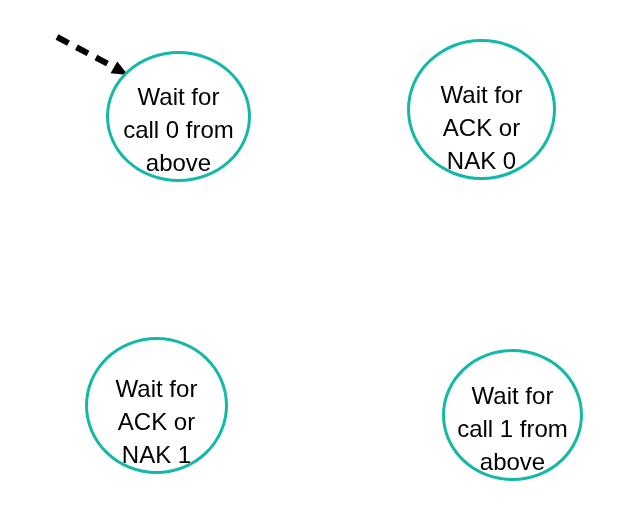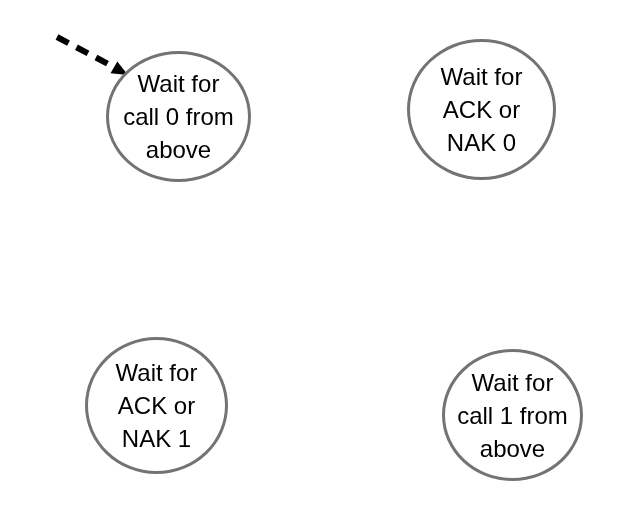--- a/index.html
+++ b/index.html
@@ -18,25 +18,25 @@
   .arrow-layer {
     position: absolute;
     left: 0;
     top: 0;
     width: 644px;
     height: 531px;
     pointer-events: none;
   }
   .state {
     position: absolute;
-    border: 3px solid #737373;
+    border: 3px solid #14b8a6;
     border-radius: 50%;
     background: #ffffff;
     display: flex;
-    align-items: center;
+    align-items: flex-end;
     justify-content: center;
     box-sizing: border-box;
   }
   .state-label {
     display: block;
     white-space: pre-line;
     text-align: center;
     font-size: 24px;
     line-height: 33px;
     color: #000000;

